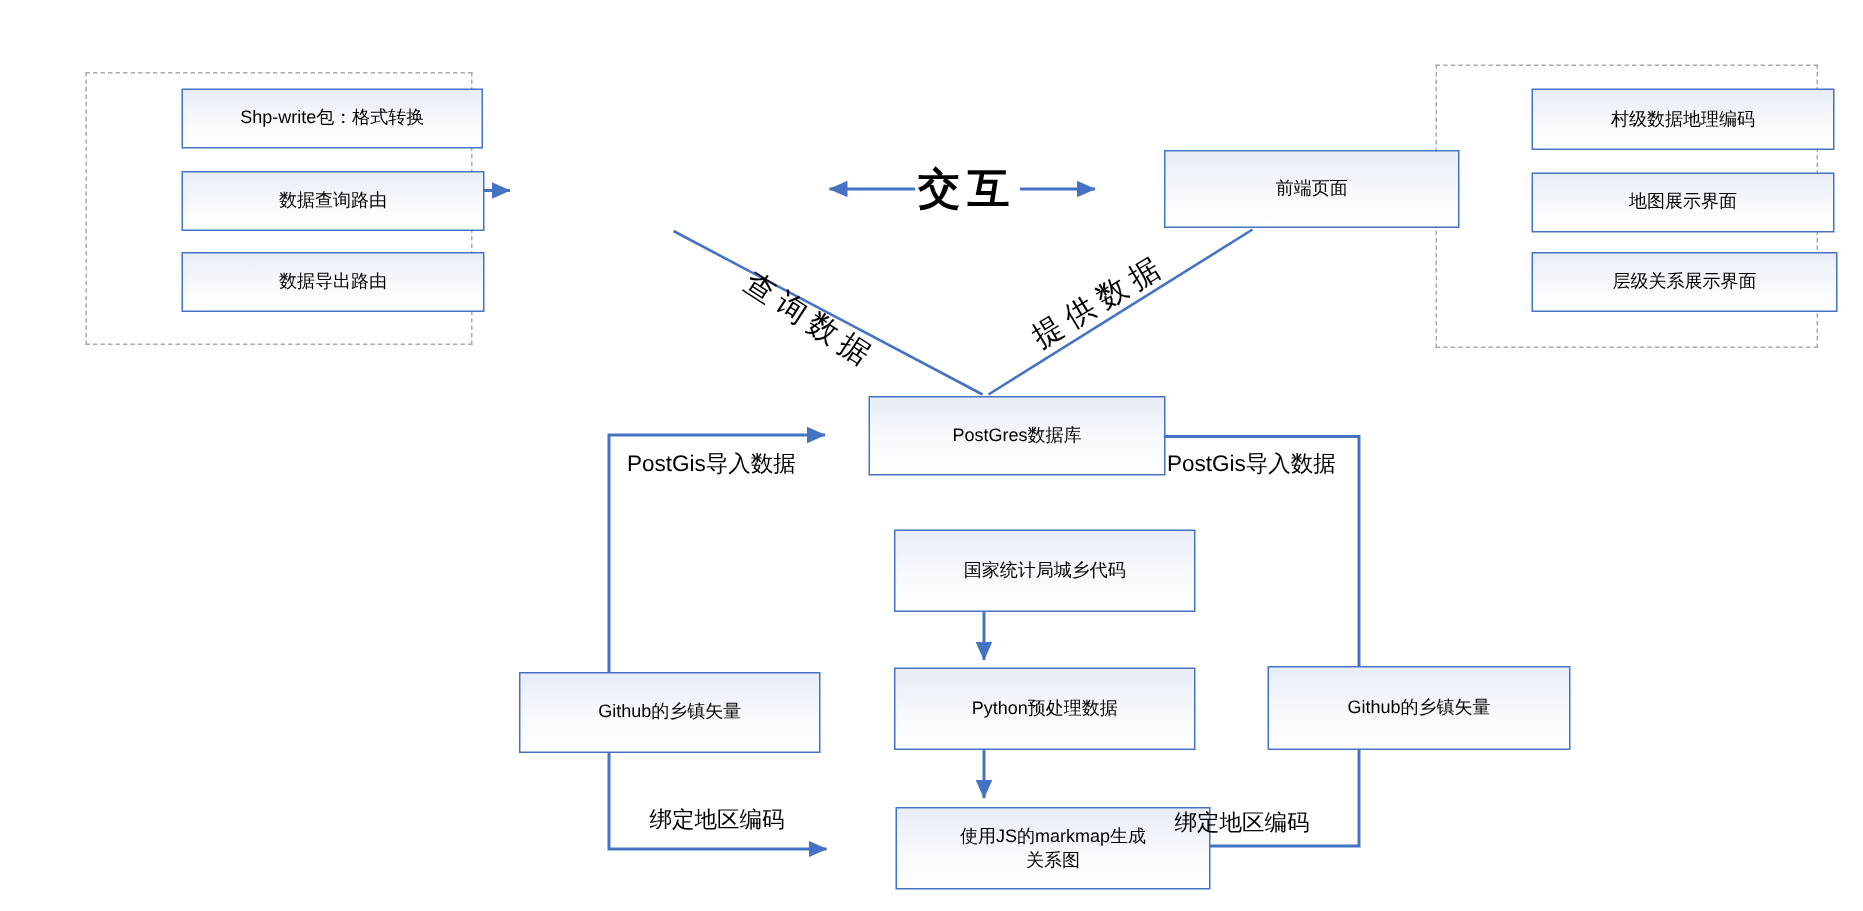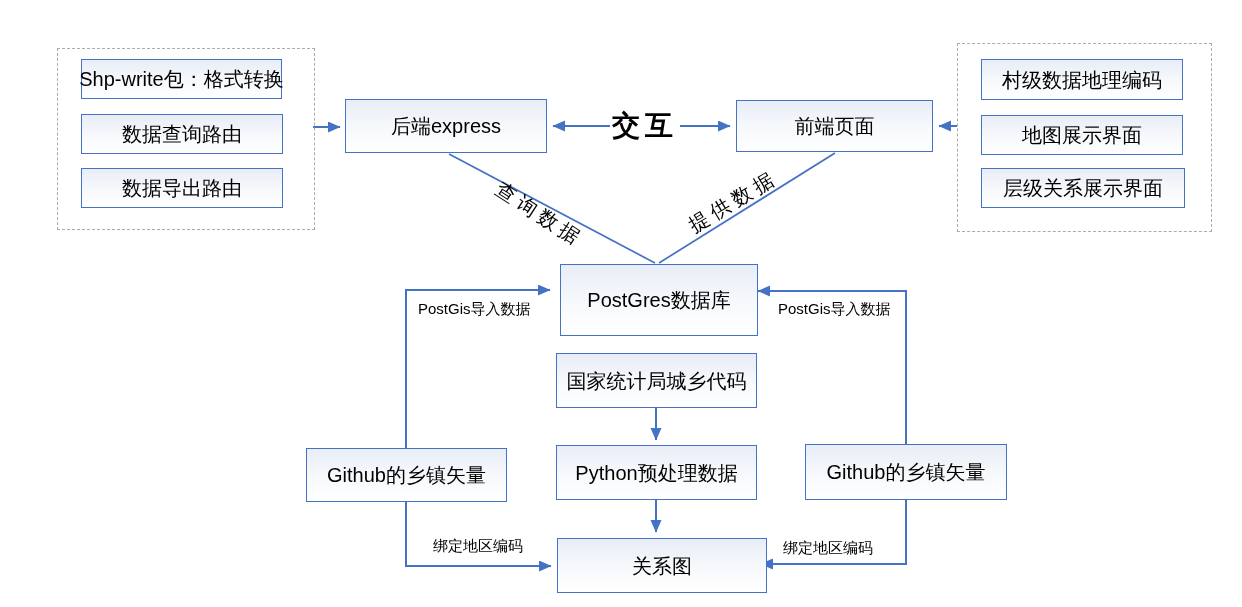--- a/index.html
+++ b/index.html
@@ -12,21 +12,21 @@
     position:relative;width:1242px;height:607px;background:#ffffff;overflow:hidden;
     font-family:"Liberation Sans","DejaVu Sans",sans-serif;color:var(--text);
   }
   .group{
     position:absolute;border:1.5px dashed var(--group-border);background:transparent;
   }
   .node{
     position:absolute;border:1.5px solid var(--accent);
     background:linear-gradient(180deg,#E8EDF6 0%,#F7F9FC 55%,#FFFFFF 100%);
     display:flex;flex-direction:column;align-items:center;justify-content:center;
-    text-align:center;font-size:20px;line-height:1.3;box-sizing:border-box;
+    text-align:center;font-size:12px;line-height:1.3;box-sizing:border-box;margin-left:40px;
   }
   .node .line{display:block;white-space:nowrap;}
   .edge-label{
     position:absolute;font-size:15px;white-space:nowrap;color:var(--text);
   }
   .edge-label.big-rot{
     font-size:20px;letter-spacing:5px;line-height:26px;
   }
   .rot-down{transform:rotate(33deg);transform-origin:left top;}
   .rot-up{transform:rotate(-31deg);transform-origin:left bottom;}
@@ -83,36 +83,34 @@
   <div class="node" style="left:981px;top:59px;width:202px;height:41px">
     <span class="line">村级数据地理编码</span>
   </div>
   <div class="node" style="left:981px;top:115px;width:202px;height:40px">
     <span class="line">地图展示界面</span>
   </div>
   <div class="node" style="left:981px;top:168px;width:204px;height:40px">
     <span class="line">层级关系展示界面</span>
   </div>
 
-  <div class="node" style="left:345px;top:99px;width:202px;height:54px">
-    <span class="line">后端express</span>
-  </div>
   <div class="node" style="left:736px;top:100px;width:197px;height:52px">
     <span class="line">前端页面</span>
   </div>
-  <div class="node" style="left:560px;top:264px;width:198px;height:72px">
+  <div class="node" style="left:539px;top:264px;width:198px;height:53px">
     <span class="line">PostGres数据库</span>
   </div>
   <div class="node" style="left:556px;top:353px;width:201px;height:55px">
     <span class="line">国家统计局城乡代码</span>
   </div>
   <div class="node" style="left:556px;top:445px;width:201px;height:55px">
     <span class="line">Python预处理数据</span>
   </div>
   <div class="node" style="left:557px;top:538px;width:210px;height:55px">
+    <span class="line">使用JS的markmap生成</span>
     <span class="line">关系图</span>
   </div>
   <div class="node" style="left:306px;top:448px;width:201px;height:54px">
     <span class="line">Github的乡镇矢量</span>
   </div>
   <div class="node" style="left:805px;top:444px;width:202px;height:56px">
     <span class="line">Github的乡镇矢量</span>
   </div>
 
   <div class="interaction-label" style="left:600px;top:107px">交互</div>

